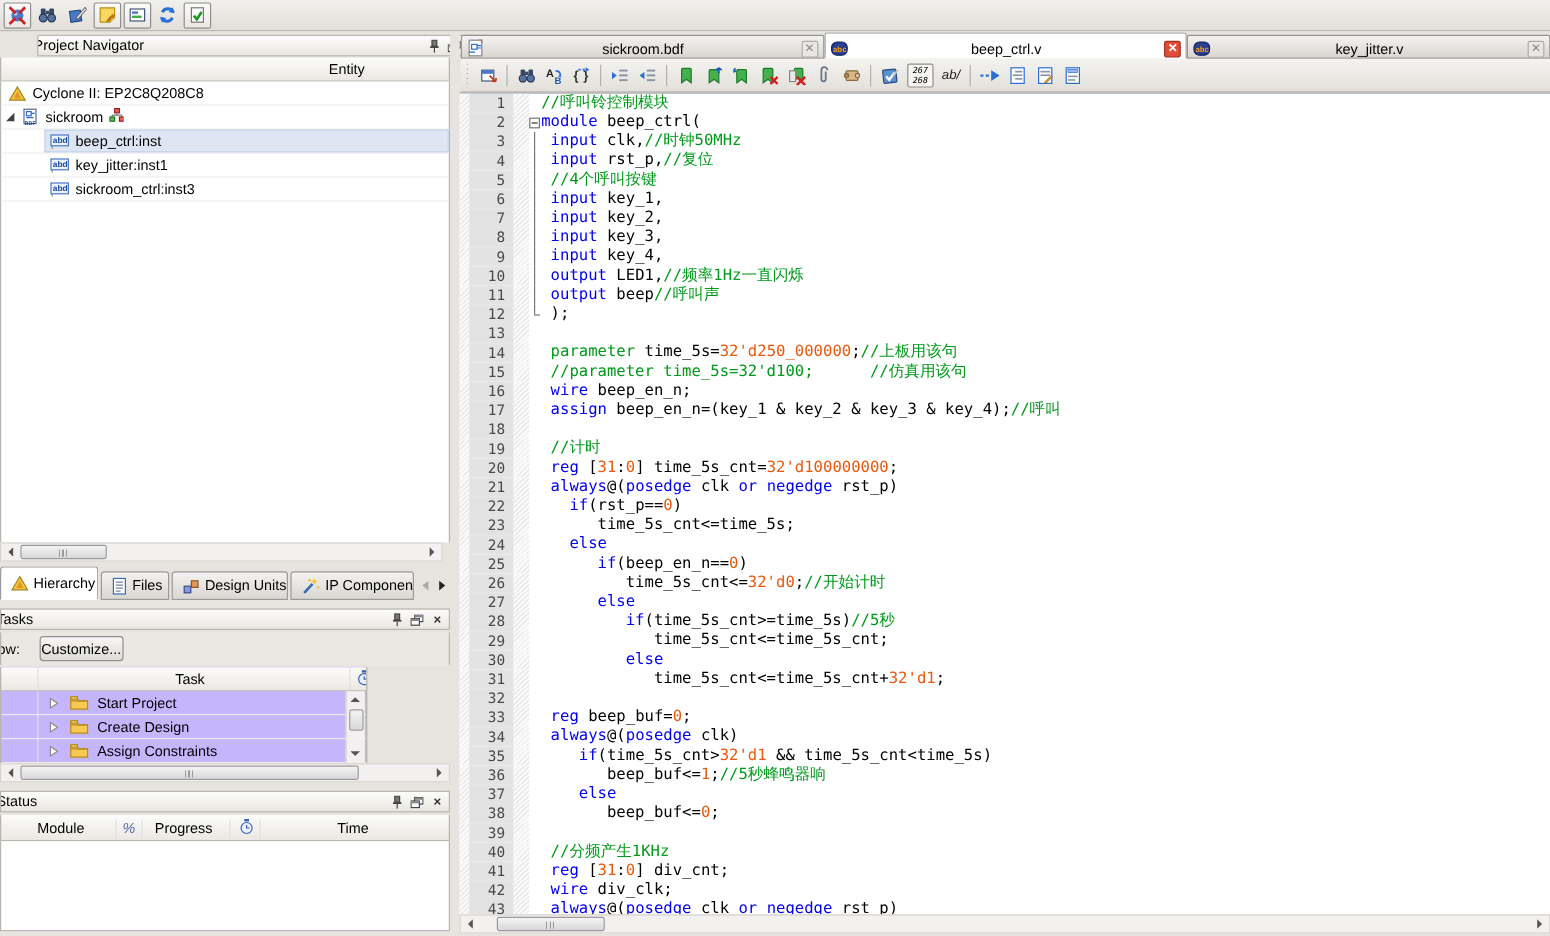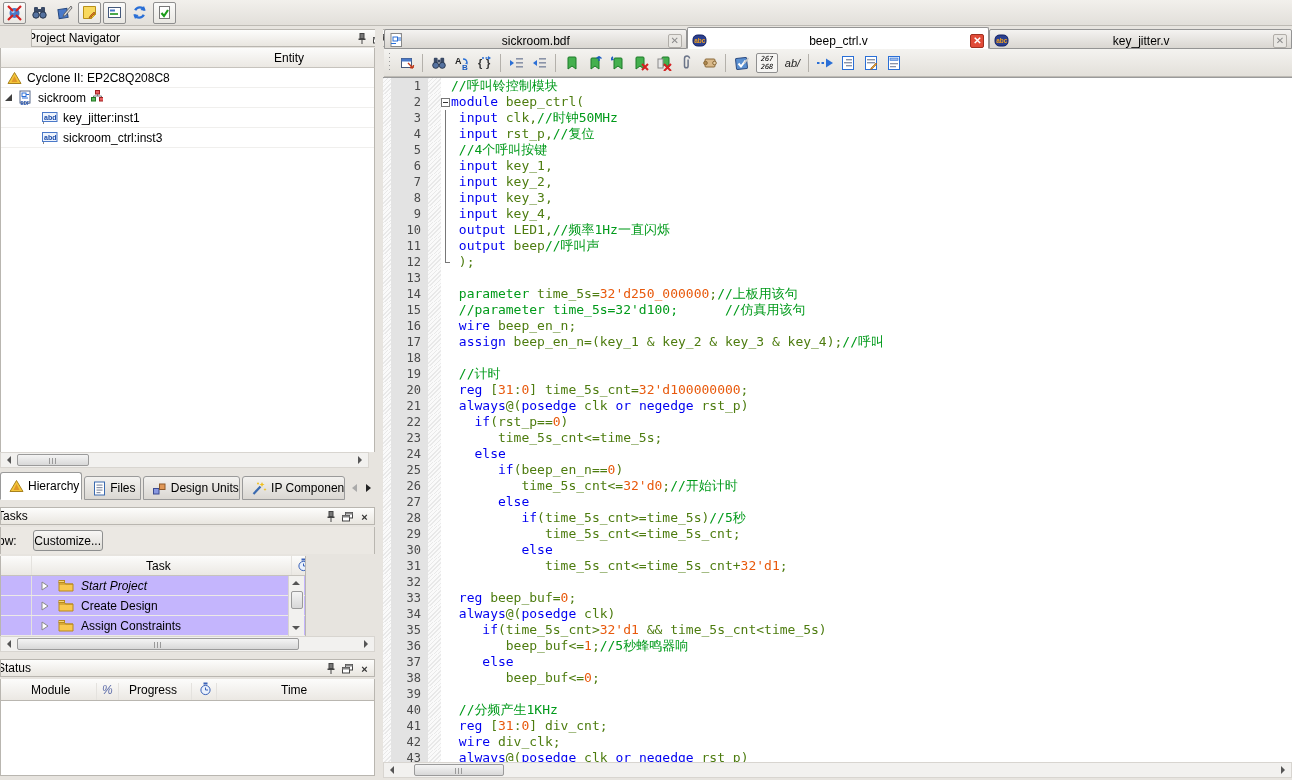--- a/index.html
+++ b/index.html
@@ -126,21 +126,21 @@
     text-align:right; padding-right:7px; }
   .gm { width:13px; background:repeating-linear-gradient(135deg,#e9e9e9 0 1px,#fafafa 1px 3px); }
   .fold { width:10px; position:relative; }
   .fold .fbox { position:absolute; left:0; top:4px; width:9px; height:9px; border:1px solid #777;
     background:#fff; }
   .fold .fbox i { position:absolute; left:1px; right:1px; top:3px; height:1px; background:#333; }
   .fold .fline { position:absolute; left:4px; top:0; bottom:0; width:1px; background:#777; }
   .fold .fline.half { bottom:8px; }
   .fold .ftick { position:absolute; left:4px; top:8px; width:5px; height:1px; background:#777; }
   .txt { white-space:pre; }
-  .ck { color:#0000f0; } .cg { color:#009a1a; } .cn { color:#e8590c; } .cp { color:#4d7c0f; }
+  .ck { color:#0000f0; } .cg { color:#009a1a; } .cn { color:#e8590c; } .cp { color:#000000; }
 
   #ed-hsb { position:absolute; left:383px; bottom:2px; right:0; height:16px; }
 </style>
 </head>
 <body>
 
 <div id="main-toolbar">
     <div class="tbtn on">
       <span class="ic">
         <svg width="17" height="17" viewBox="0 0 17 17">
@@ -255,20 +255,32 @@
       </span>
       <span style="margin-left:5px;">sickroom</span>
       <span style="margin-left:5px;"><span class="ic">
           <svg width="12" height="12" viewBox="0 0 12 12">
             <rect x="4.5" y="0.5" width="4" height="3.5" fill="#e86060" stroke="#a02020"></rect>
             <path d="M6.5 4 V6 M2.5 6 H10.5 M2.5 6 V7.5 M10.5 6 V7.5" stroke="#777" fill="none"></path>
             <rect x="0.5" y="7.5" width="4" height="3.5" fill="#60b860" stroke="#207820"></rect>
             <rect x="8.5" y="7.5" width="4" height="3.5" fill="#e86060" stroke="#a02020"></rect>
           </svg>
         </span></span>
+    </div>
+    <div class="trow">
+      <span class="selbg"></span>
+      <span style="width:40px;"></span>
+      <span class="ic">
+        <svg width="17" height="14" viewBox="0 0 17 14">
+          <path d="M2.5 10 V13" stroke="#888"></path>
+          <rect x="1.5" y="1.5" width="14.5" height="9" fill="#eef4fc" stroke="#4a78c8"></rect>
+          <text x="3" y="8.5" font-size="7" font-weight="bold" fill="#1a4aa8">abd</text>
+        </svg>
+      </span>
+      <span style="margin-left:5px;">beep_ctrl:inst</span>
     </div>
     <div class="trow">
       <span style="width:40px;"></span>
       <span class="ic">
         <svg width="17" height="14" viewBox="0 0 17 14">
           <path d="M2.5 10 V13" stroke="#888"></path>
           <rect x="1.5" y="1.5" width="14.5" height="9" fill="#eef4fc" stroke="#4a78c8"></rect>
           <text x="3" y="8.5" font-size="7" font-weight="bold" fill="#1a4aa8">abd</text>
         </svg>
       </span>
@@ -412,21 +424,21 @@
           </svg>
         </span>
         <span style="width:9px;"></span>
         <span class="ic">
           <svg width="16" height="13" viewBox="0 0 16 13">
             <path d="M1 3 h5 l1.5 2 H15 v7 H1 z" fill="#f8c850" stroke="#b88a20"></path>
             <path d="M1 5 H15" stroke="#b88a20"></path>
             <rect x="1" y="1.5" width="5.5" height="2" fill="#f8d878" stroke="#b88a20"></rect>
           </svg>
         </span>
-        <span style="margin-left:7px;font-style:italic;">Start Project</span>
+        <span style="margin-left:7px;">Start Project</span>
       </div>
       <div class="tkrow">
         <span class="tk-col" style="left:30px;"></span>
         <span class="tk-col" style="left:290px;"></span>
         <span class="tk-col" style="left:316px;"></span>
         <span style="width:40px;"></span>
         <span class="ic">
           <svg width="8" height="10">
             <path d="M1 1 L7 5 L1 9 z" fill="#fff" stroke="#888"></path>
           </svg>

